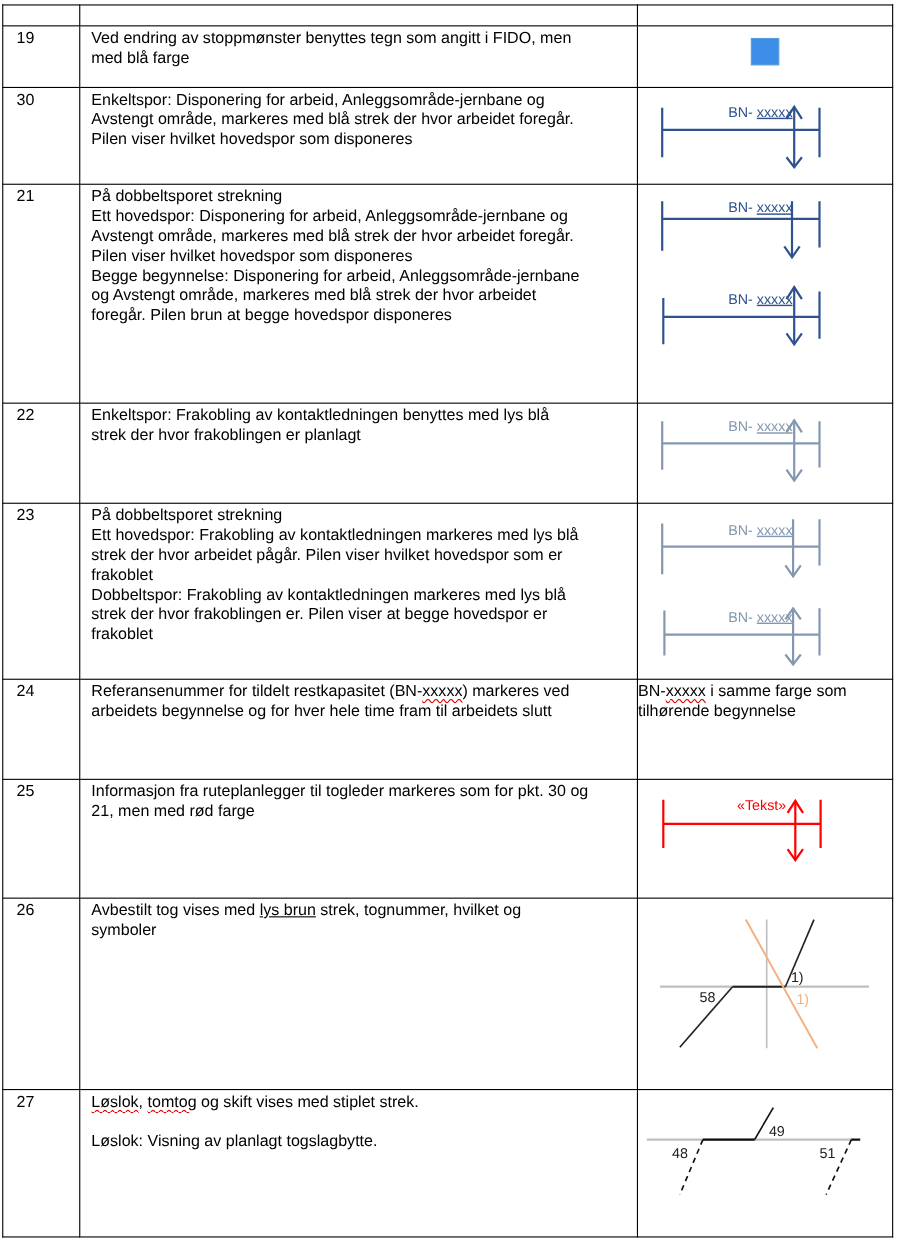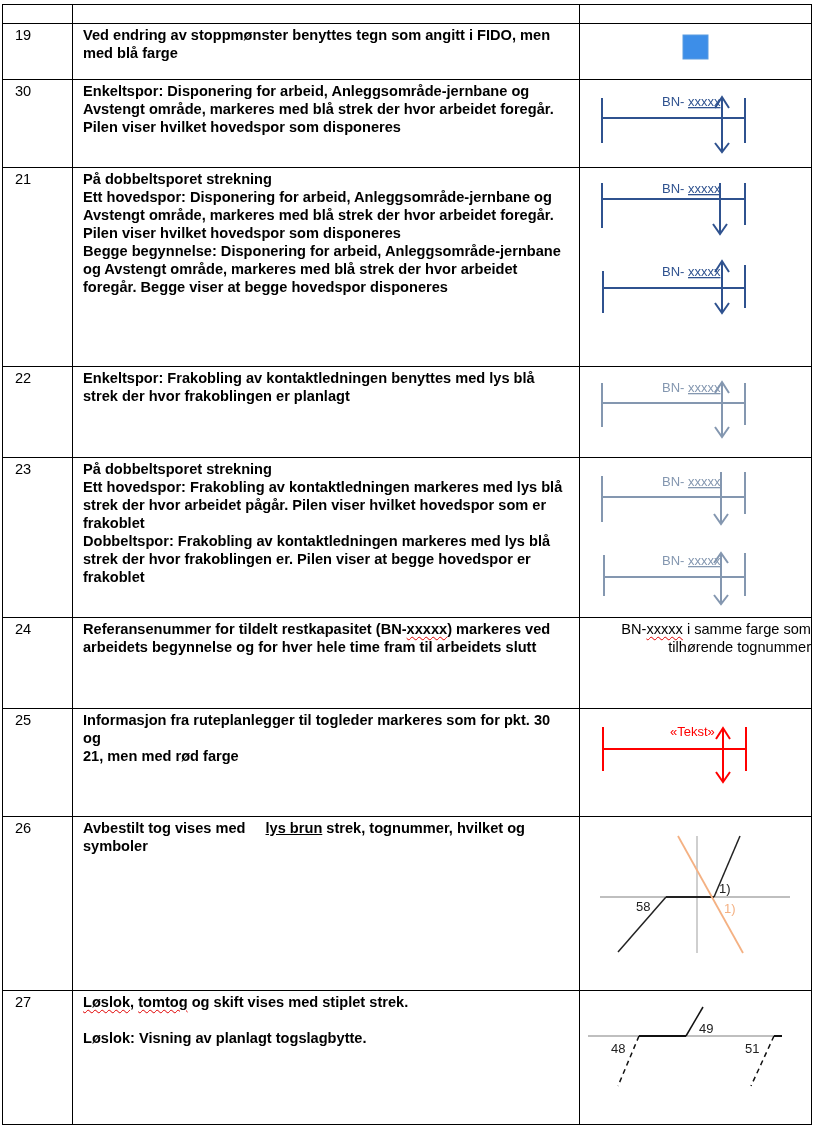--- a/index.html
+++ b/index.html
@@ -3,25 +3,25 @@
 <meta charset="utf-8">
 <style>
   html, body { margin: 0; padding: 0; background: #ffffff; }
   body { width: 816px; height: 1130px; position: relative; overflow: hidden;
          font-family: "Liberation Sans", sans-serif; color: #000; }
   table.doc { position: absolute; left: 2px; top: 4px; width: 809px;
               border-collapse: collapse; table-layout: fixed; }
   table.doc td { border: 1.5px solid #000; vertical-align: top; padding: 0;
                  font-size: 14.6px; line-height: 18px; }
   td.num { padding: 2px 0 0 12px !important; }
-  td.desc { padding: 2px 8px 0 10px !important; font-weight: bold; }
+  td.desc { padding: 2px 8px 0 10px !important; }
   td.sym { position: relative; }
   td.sym svg { position: absolute; left: 0; top: 0; }
-  .center-text { text-align: right; padding-top: 2px; line-height: 18px; }
-  .ul { text-decoration: underline; margin-left: 16px; }
+  .center-text { text-align: left; padding-top: 2px; line-height: 18px; }
+  .ul { text-decoration: underline; }
   .sq { text-decoration: underline wavy #e00000; text-decoration-thickness: 1px; text-underline-offset: 2px; }
   .gap { height: 18px; }
 </style>
 </head>
 <body>
 
 <table class="doc">
   <colgroup>
     <col style="width:70px">
     <col style="width:507px">
@@ -72,21 +72,21 @@
 
   <tr style="height:199px">
     <td class="num">21</td>
     <td class="desc">
       <div>På dobbeltsporet strekning</div>
       <div>Ett hovedspor: Disponering for arbeid, Anleggsområde-jernbane og</div>
       <div>Avstengt område, markeres med blå strek der hvor arbeidet foregår.</div>
       <div>Pilen viser hvilket hovedspor som disponeres</div>
       <div>Begge begynnelse: Disponering for arbeid, Anleggsområde-jernbane</div>
       <div>og Avstengt område, markeres med blå strek der hvor arbeidet</div>
-      <div>foregår. Begge viser at begge hovedspor disponeres</div>
+      <div>foregår. Pilen brun at begge hovedspor disponeres</div>
     </td>
     <td class="sym">
       <svg width="232" height="199">
         <g stroke="#2f528f" stroke-width="2" fill="none">
           <line x1="22" y1="15" x2="22" y2="60"></line>
           <line x1="165" y1="15" x2="165" y2="57"></line>
           <line x1="22" y1="31" x2="165" y2="31"></line>
           <line x1="140" y1="15" x2="140" y2="66"></line>
           <polyline points="133,56 140,66 147,56"></polyline>
 
@@ -159,21 +159,21 @@
 
   <tr style="height:91px">
     <td class="num">24</td>
     <td class="desc">
       <div><span>Referansenummer for tildelt restkapasitet (BN-</span><span class="sq">xxxxx</span><span>) markeres ved</span></div>
       <div>arbeidets begynnelse og for hver hele time fram til arbeidets slutt</div>
     </td>
     <td class="sym">
       <div class="center-text">
         <div><span>BN-</span><span class="sq">xxxxx</span><span> i samme farge som</span></div>
-        <div>tilhørende tognummer</div>
+        <div>tilhørende begynnelse</div>
       </div>
     </td>
   </tr>
 
   <tr style="height:108px">
     <td class="num">25</td>
     <td class="desc">
       <div>Informasjon fra ruteplanlegger til togleder markeres som for pkt. 30 og</div>
       <div>21, men med rød farge</div>
     </td>

